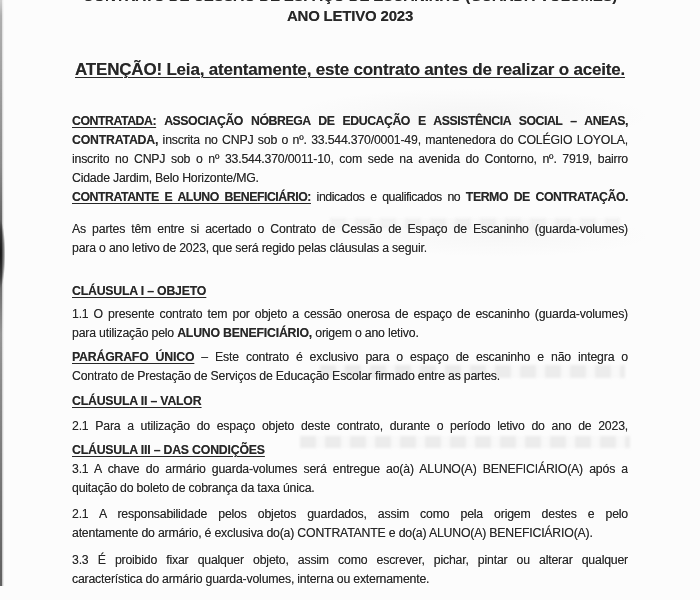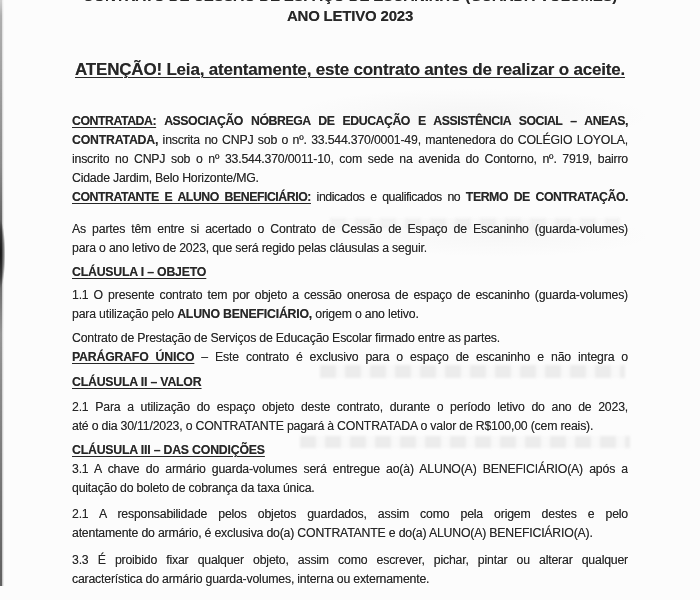--- a/index.html
+++ b/index.html
@@ -58,21 +58,21 @@
     text-align: center; white-space: nowrap; height: 20px; overflow: hidden;
   }
   .title2 { font-size: 15px; line-height: 20px; font-weight: bold; text-align: center; }
   .attention {
     margin-top: 35px; font-size: 17px; line-height: 18px;
     font-weight: bold; text-align: center;
   }
   .blk-p1   { margin-top: 33px; }
   .blk-p2   { margin-top: 0; }
   .blk-intro{ margin-top: 13px; }
-  .blk-h1   { margin-top: 5px; }
+  .blk-h1   { margin-top: 24px; }
   .blk-p11  { margin-top: 4px; }
   .blk-pu   { margin-top: 5px; }
   .blk-h2   { margin-top: 6px; }
   .blk-p21  { margin-top: 6px; }
   .blk-h3   { margin-top: 5px; }
   .blk-p31  { }
   .blk-p32  { margin-top: 7px; }
   .blk-p33  { margin-top: 8px; }
 </style>
 </head>
@@ -109,29 +109,28 @@
     </div>
 
     <div class="blk-h1 heading"><span class="u">CLÁUSULA I – OBJETO</span></div>
 
     <div class="blk-p11">
       <div class="line">1.1 O presente contrato tem por objeto a cessão onerosa de espaço de escaninho (guarda-volumes)</div>
       <div class="line last"><span>para utilização pelo</span> <span class="b">ALUNO BENEFICIÁRIO,</span> <span>origem o ano letivo.</span></div>
     </div>
 
     <div class="blk-pu">
+      <div class="line"><span class="b u">PARÁGRAFO ÚNICO</span> <span>– Este contrato é exclusivo para o espaço de escaninho e não integra o</span></div>
       <div class="line last">Contrato de Prestação de Serviços de Educação Escolar firmado entre as partes.</div>
-      <div class="line"><span class="b u">PARÁGRAFO ÚNICO</span> <span>– Este contrato é exclusivo para o espaço de escaninho e não integra o</span></div>
     </div>
 
     <div class="blk-h2 heading"><span class="u">CLÁUSULA II – VALOR</span></div>
 
     <div class="blk-p21">
       <div class="line">2.1 Para a utilização do espaço objeto deste contrato, durante o período letivo do ano de 2023,</div>
-      <div class="line last">até o dia 30/11/2023, o CONTRATANTE pagará à CONTRATADA o valor de R$100,00 (cem reais).</div>
     </div>
 
     <div class="blk-h3 heading"><span class="u">CLÁUSULA III – DAS CONDIÇÕES</span></div>
 
     <div class="blk-p31">
       <div class="line">3.1 A chave do armário guarda-volumes será entregue ao(à) ALUNO(A) BENEFICIÁRIO(A) após a</div>
       <div class="line last">quitação do boleto de cobrança da taxa única.</div>
     </div>
 
     <div class="blk-p32">

